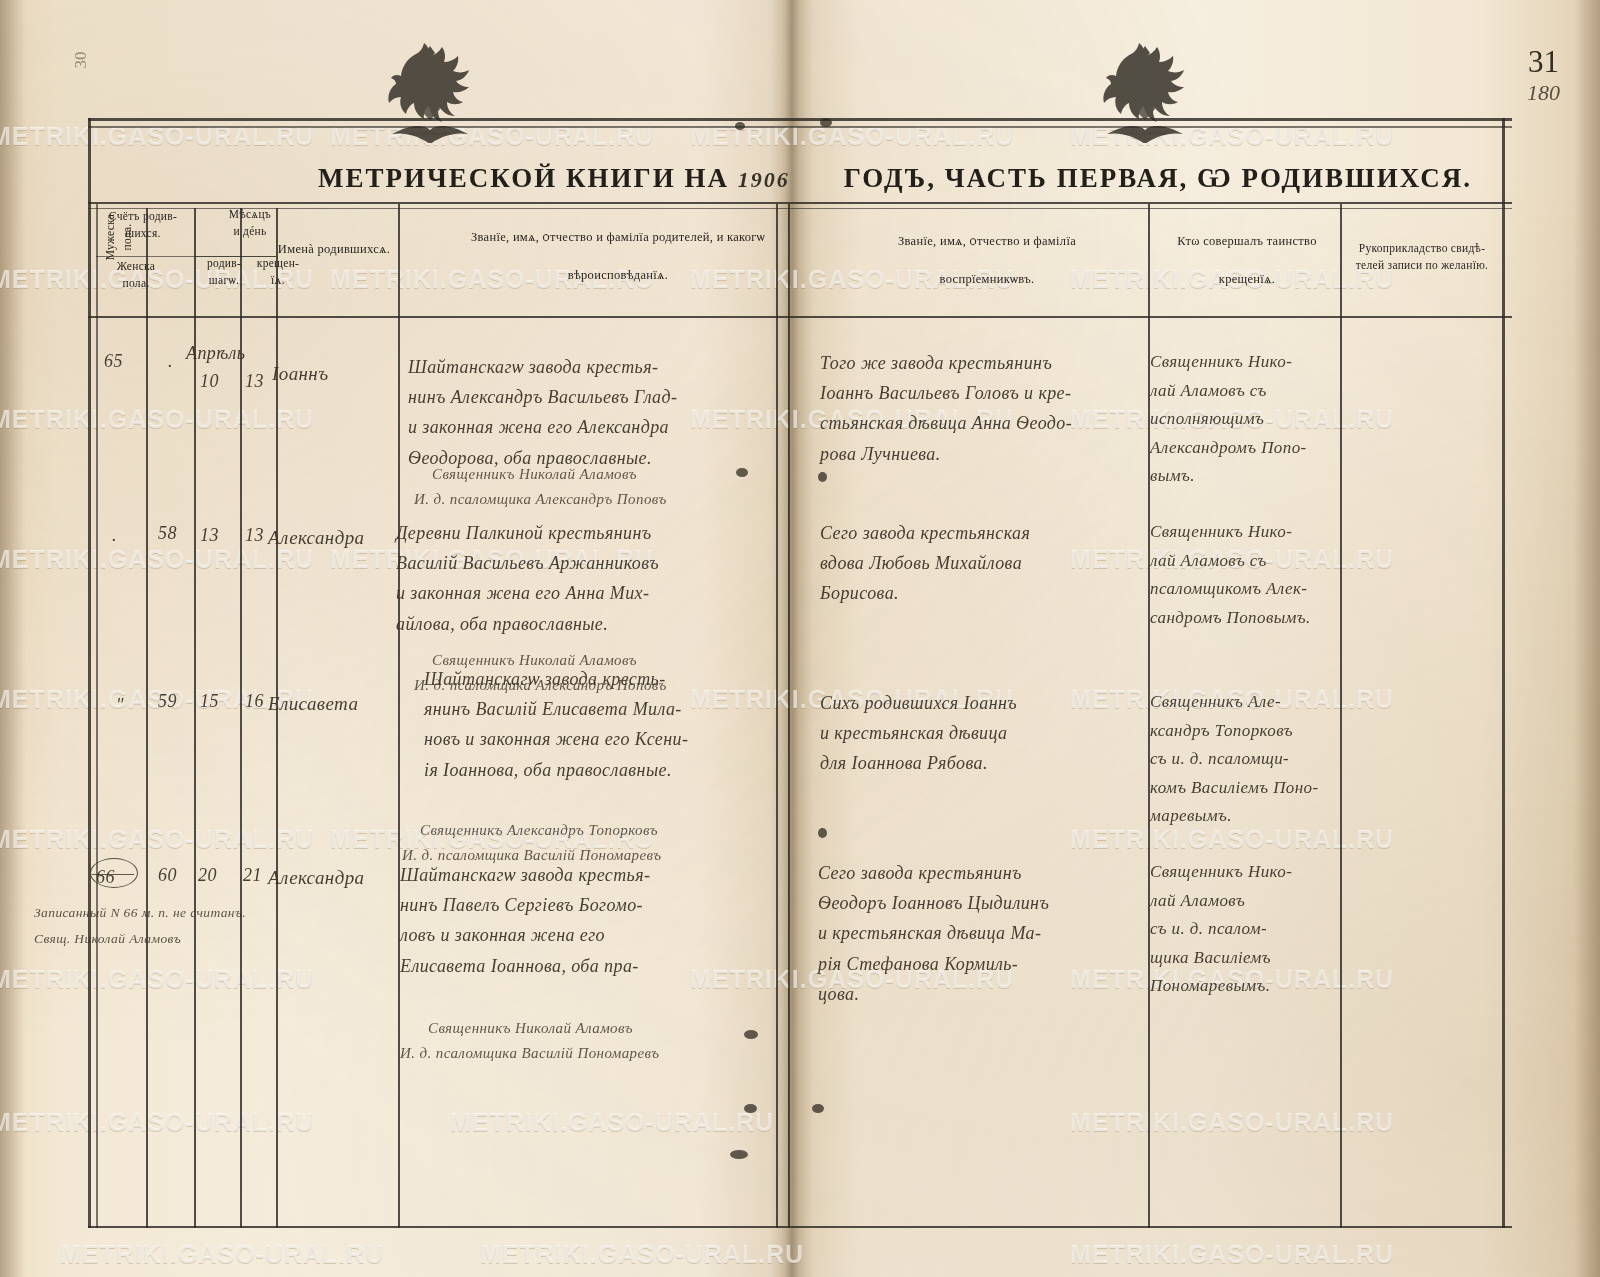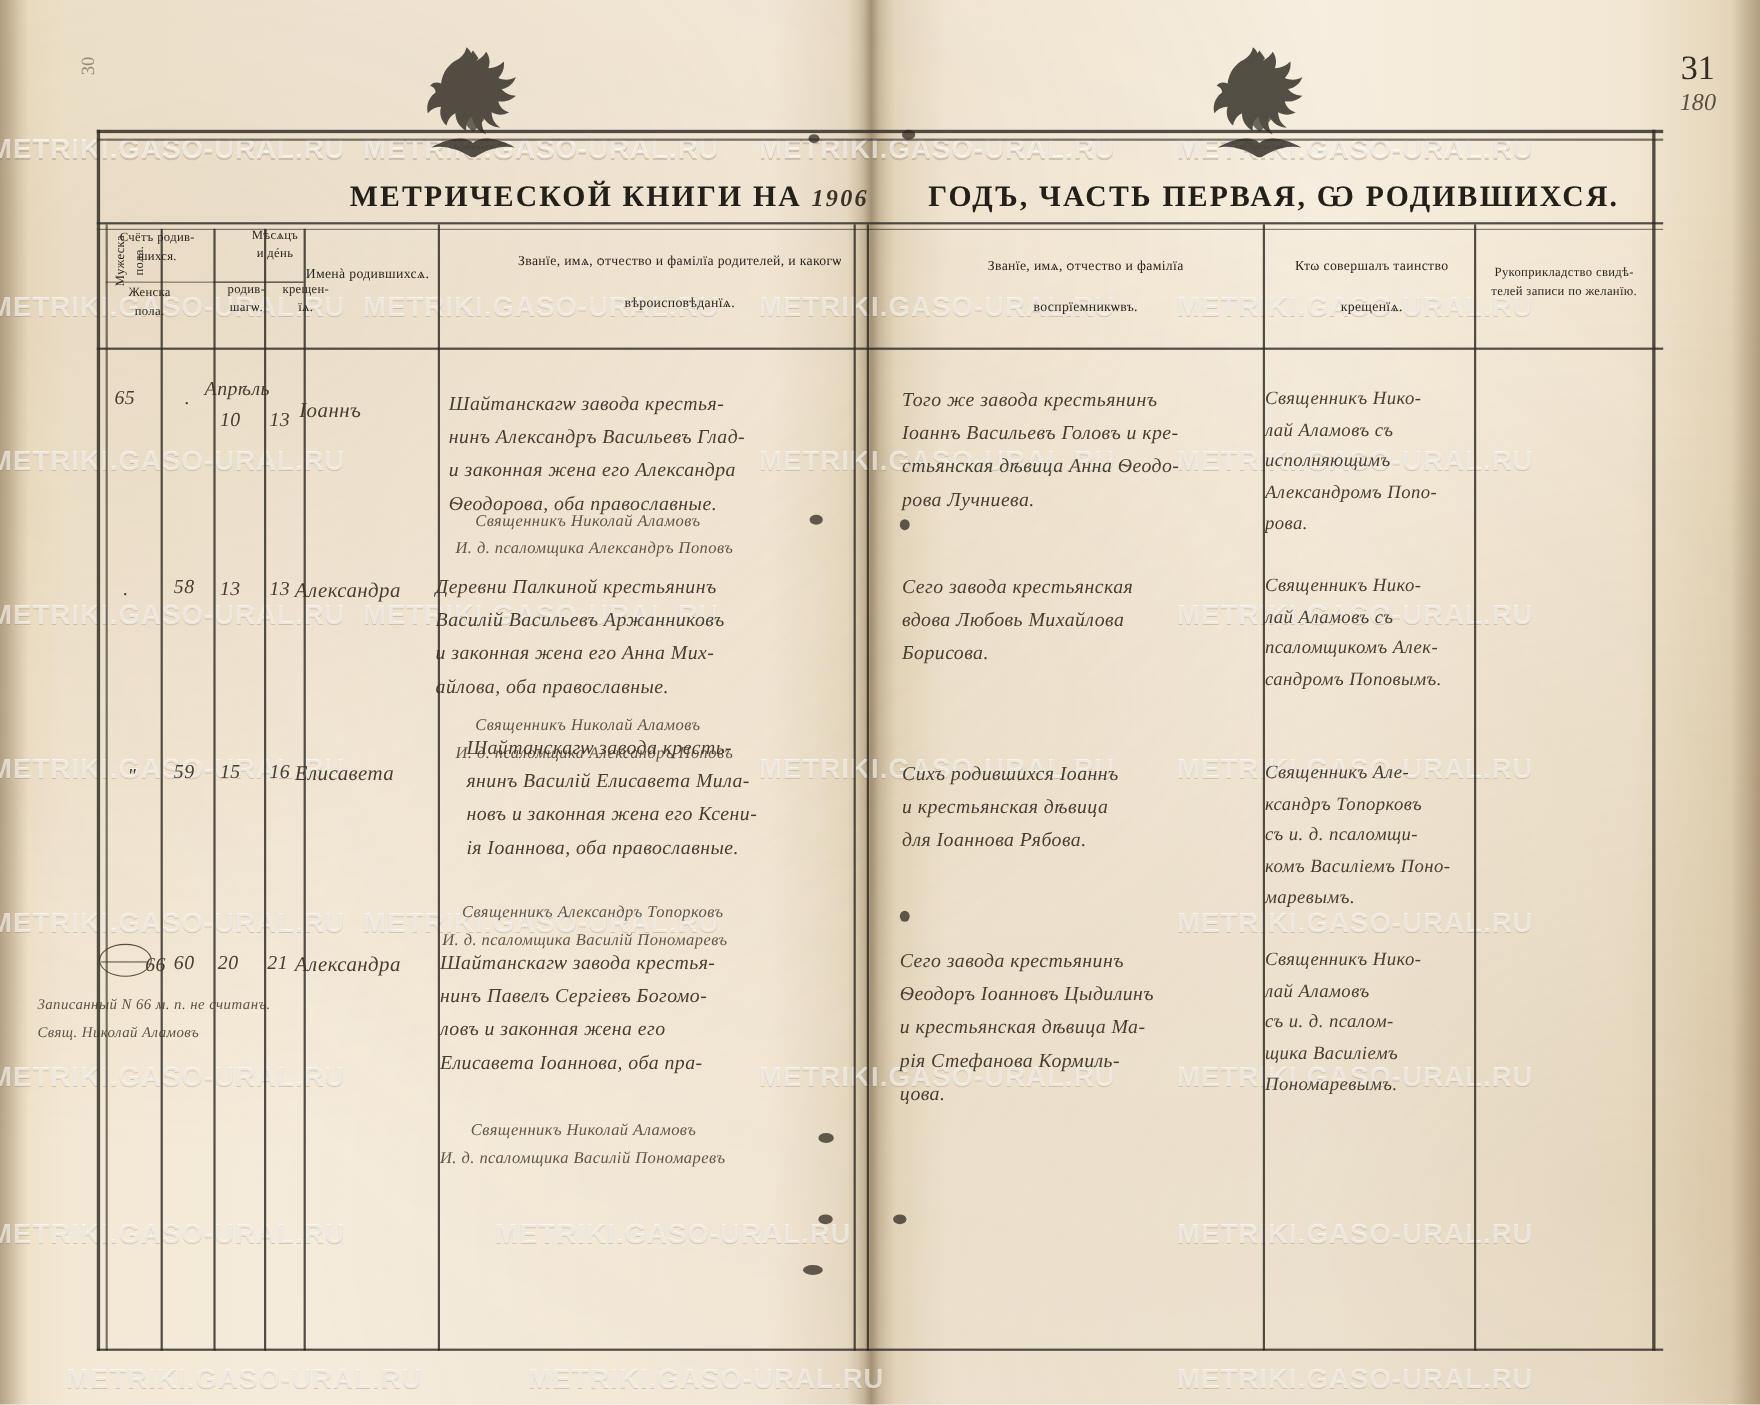--- a/index.html
+++ b/index.html
@@ -335,21 +335,21 @@
     <div>Того же завода крестьянинъ</div>
     <div>Іоаннъ Васильевъ Головъ и кре-</div>
     <div>стьянская дѣвица Анна Ѳеодо-</div>
     <div>рова Лучниева.</div>
   </div>
   <div class="hand body" style="left:1150px; top:348px; width:175px; font-size:17px;">
     <div>Священникъ Нико-</div>
     <div>лай Аламовъ съ</div>
     <div>исполняющимъ</div>
     <div>Александромъ Попо-</div>
-    <div>рова.</div>
+    <div>вымъ.</div>
   </div>
   <div class="hand body" style="left:1345px; top:348px; width:150px;"></div>
 
   <div class="hand num" style="left:112px; top:520px;">.</div>
   <div class="hand num" style="left:158px; top:518px;">58</div>
   <div class="hand num" style="left:200px; top:520px;">13</div>
   <div class="hand num" style="left:245px; top:520px;">13</div>
   <div class="hand name" style="left:268px; top:522px;">Александра</div>
 
   <div class="hand body" style="left:396px; top:518px; width:372px;">
@@ -400,21 +400,21 @@
   </div>
   <div class="hand body" style="left:1150px; top:688px; width:186px; font-size:17px;">
     <div>Священникъ Але-</div>
     <div>ксандръ Топорковъ</div>
     <div>съ и. д. псаломщи-</div>
     <div>комъ Василіемъ Поно-</div>
     <div>маревымъ.</div>
   </div>
   <div class="hand body" style="left:1345px; top:688px; width:150px;"></div>
 
-  <div class="hand num" style="left:96px; top:862px;padding-left:36px;">66</div>
+  <div class="hand num" style="left:96px; top:862px;">66</div>
   <div class="ellipse-mark" style="left:90px; top:858px; width:46px; height:28px;"></div>
   <div class="strike" style="left:92px; top:874px; width:42px;"></div>
   <div class="hand num" style="left:158px; top:860px;">60</div>
   <div class="hand num" style="left:198px; top:860px;">20</div>
   <div class="hand num" style="left:243px; top:860px;">21</div>
   <div class="hand name" style="left:268px; top:862px;">Александра</div>
 
   <div class="hand small" style="left:34px; top:900px; width:272px; line-height:1.9;">
     <div>Записанный N 66 м. п. не считанъ.</div>
     <div>Свящ. Николай Аламовъ</div>

